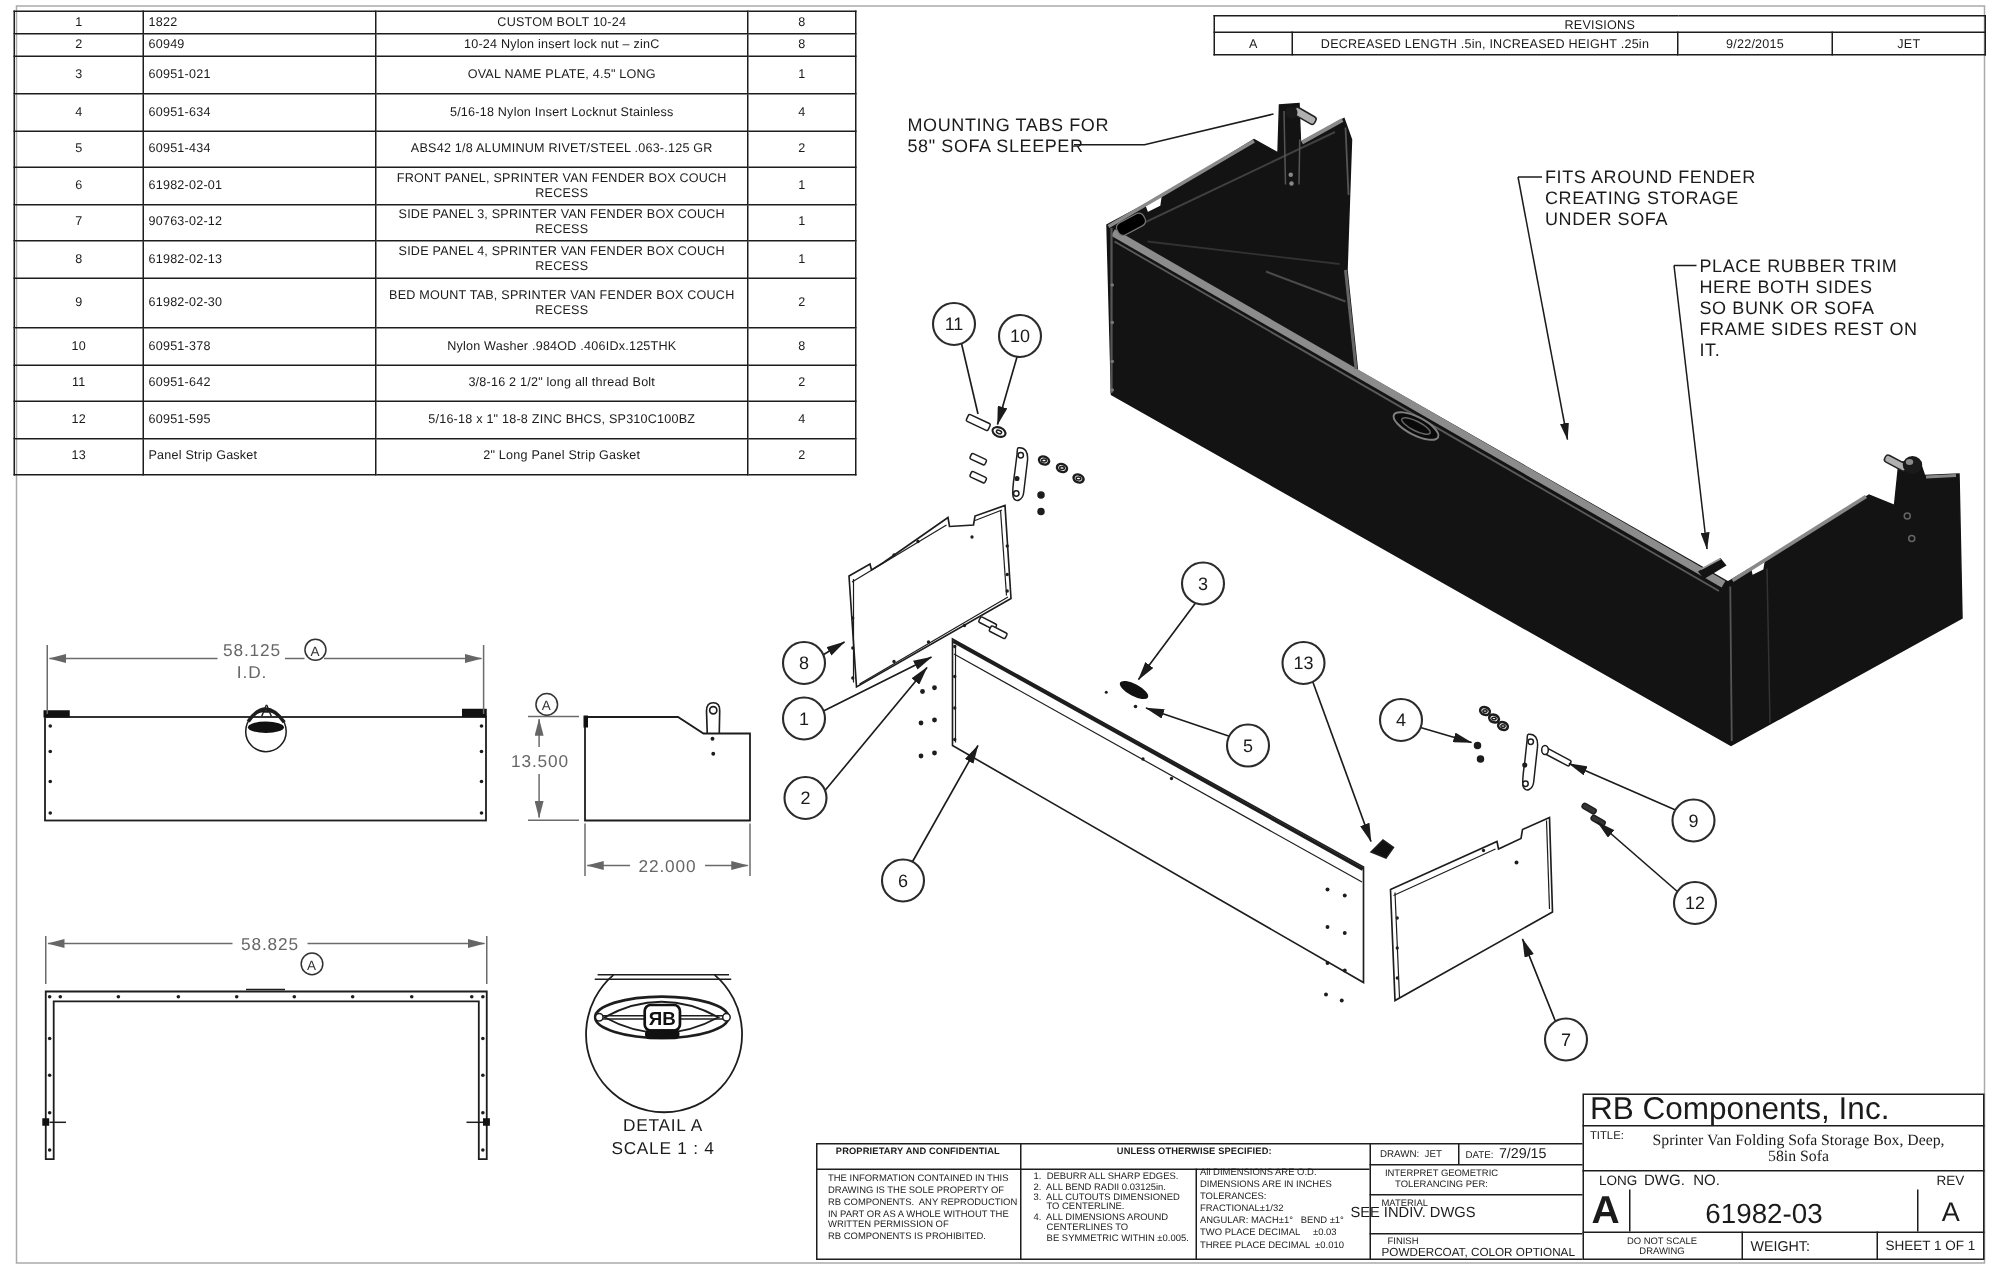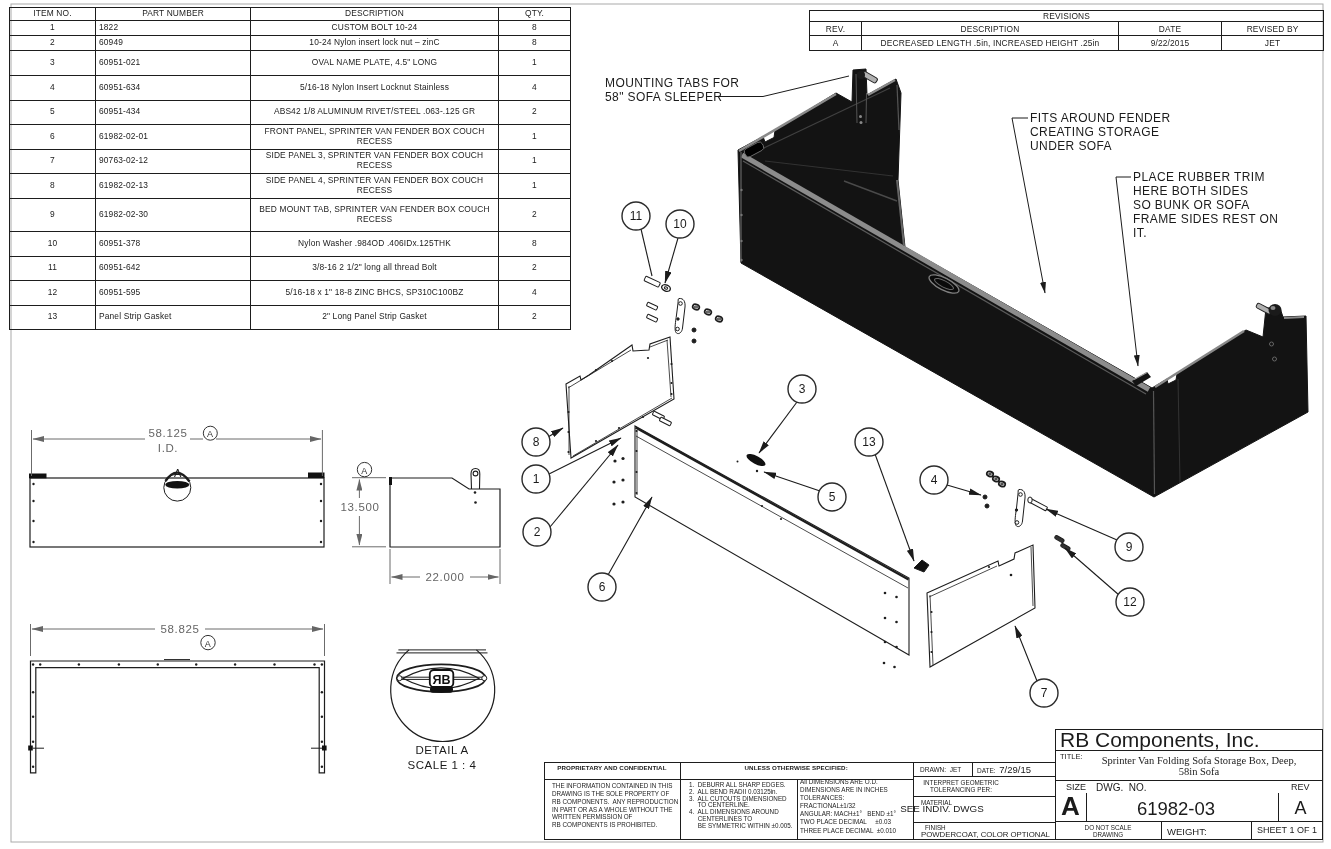--- a/index.html
+++ b/index.html
@@ -377,26 +377,20 @@
 </svg>
 
 <table id="bom" class="abs">
 <colgroup>
         <col style="width:86px">
         <col style="width:155px">
         <col style="width:248px">
         <col style="width:72px">
       </colgroup>
 <tbody>
-        <tr style="height:13px">
-          <td>ITEM NO.</td>
-          <td>PART NUMBER</td>
-          <td>DESCRIPTION</td>
-          <td>QTY.</td>
-        </tr>
 <tr style="height:15px">
           <td>1</td>
           <td class="pn">1822</td>
           <td>CUSTOM BOLT 10-24</td>
           <td>8</td>
         </tr>
 <tr style="height:15px">
           <td>2</td>
           <td class="pn">60949</td>
           <td>10-24 Nylon insert lock nut – zinC</td>
@@ -474,26 +468,20 @@
 <table id="rev" class="abs">
 <colgroup>
         <col style="width:52px">
         <col style="width:257px">
         <col style="width:103px">
         <col style="width:102px">
       </colgroup>
 <tbody>
         <tr style="height:9px">
           <td colspan="4">REVISIONS</td>
-        </tr>
-<tr style="height:14px">
-          <td>REV.</td>
-          <td>DESCRIPTION</td>
-          <td>DATE</td>
-          <td>REVISED BY</td>
         </tr>
 <tr style="height:15px">
           <td>A</td>
           <td>DECREASED LENGTH .5in, INCREASED HEIGHT .25in</td>
           <td>9/22/2015</td>
           <td>JET</td>
         </tr>
 </tbody>
     </table>
 
@@ -549,21 +537,21 @@
 TOLERANCING PER:</div>
 <div class="t" style="left:921px;top:799px;font-size:6.3px;">MATERIAL</div>
 <div class="t" style="left:867px;top:803px;width:150px;text-align:center;font-size:9.8px;">SEE INDIV. DWGS</div>
 <div class="t" style="left:925px;top:824px;font-size:6.3px;">FINISH</div>
 <div class="t" style="left:921px;top:830px;font-size:7.8px;">POWDERCOAT, COLOR OPTIONAL</div>
 
 <div class="t" style="left:1060px;top:728px;font-size:21px;">RB Components, Inc.</div>
 <div class="t" style="left:1060px;top:752px;font-size:7.5px;">TITLE:</div>
 <div class="t" style="left:1075px;top:754.5px;width:248px;text-align:center;font-size:10.5px;line-height:11.5px;font-family:Liberation Serif, serif;">Sprinter Van Folding Sofa Storage Box, Deep,
 58in Sofa</div>
-<div class="t" style="left:1066px;top:782px;font-size:9px;">SIZE</div>
+<div class="t" style="left:1066px;top:782px;font-size:9px;">LONG</div>
 <div class="t" style="left:1096px;top:782px;font-size:10px;">DWG.&nbsp; NO.</div>
 <div class="t" style="left:1291px;top:782px;font-size:9px;">REV</div>
 <div class="t" style="left:1061px;top:791px;font-size:26px;font-weight:bold;">A</div>
 <div class="t" style="left:1086px;top:797.5px;width:180px;text-align:center;font-size:18.5px;">61982-03</div>
 <div class="t" style="left:1278px;top:798px;width:45px;text-align:center;font-size:18px;">A</div>
 <div class="t" style="left:1055px;top:823.5px;width:106px;text-align:center;font-size:6.3px;line-height:7.5px;">DO NOT SCALE
 DRAWING</div>
 <div class="t" style="left:1167px;top:826px;font-size:9.5px;">WEIGHT:</div>
 <div class="t" style="left:1251px;top:824.5px;width:72px;text-align:center;font-size:9px;">SHEET 1 OF 1</div>
 </div>

